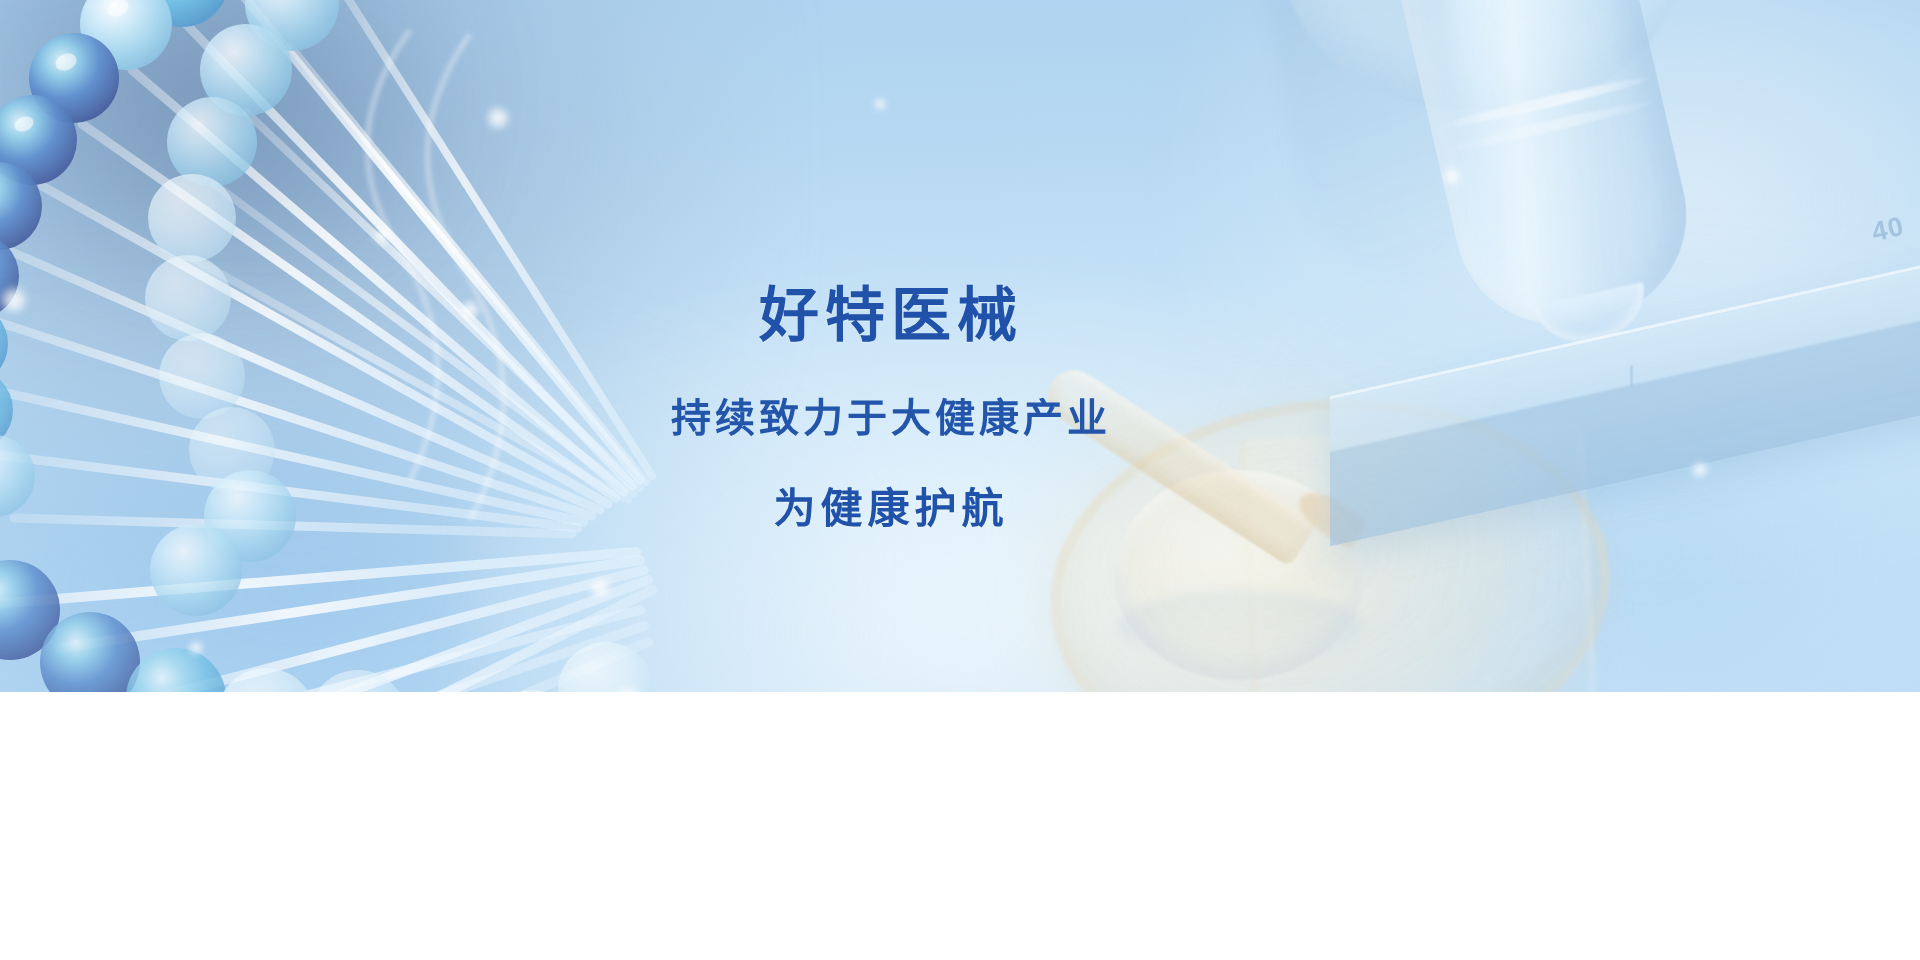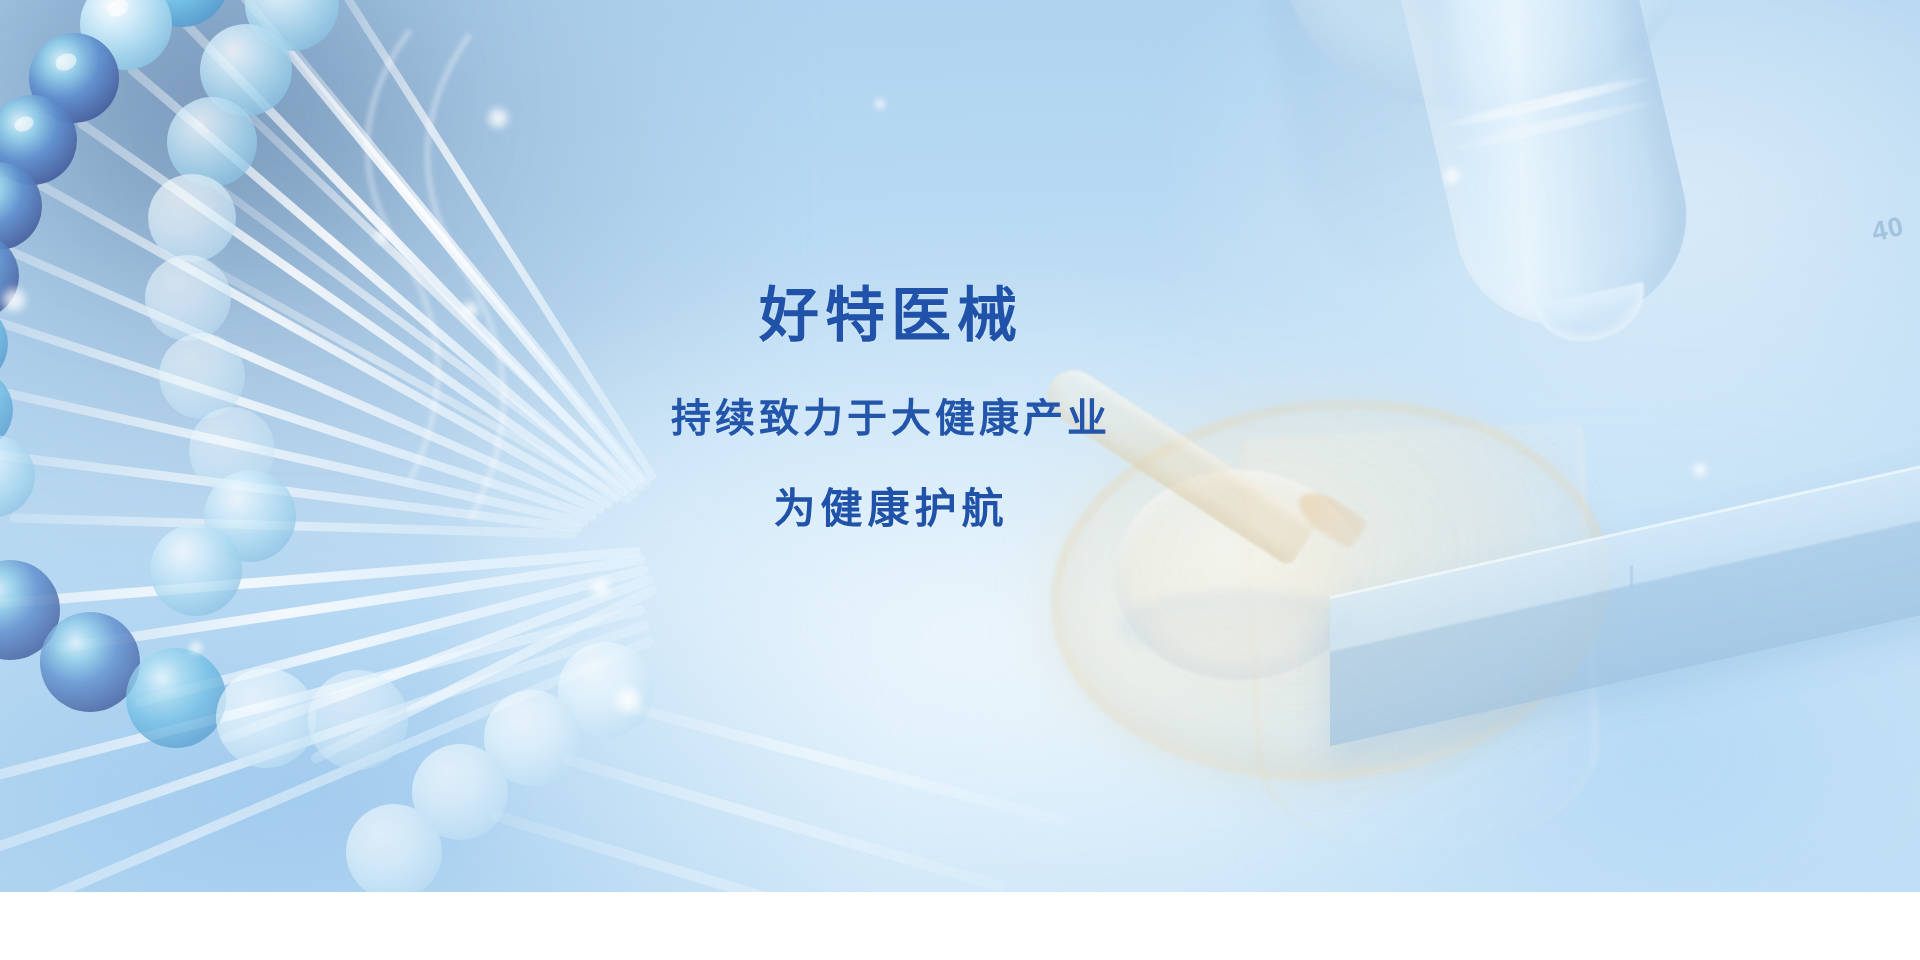--- a/index.html
+++ b/index.html
@@ -5,21 +5,21 @@
 <style>
   html, body {
     margin: 0;
     padding: 0;
     background: #ffffff;
   }
 
   #banner {
     position: relative;
     width: 1920px;
-    height: 892px;
+    height: 692px;
     overflow: hidden;
     font-family: "Liberation Sans", "DejaVu Sans", sans-serif;
     background: #bfdef4;
     -webkit-font-smoothing: antialiased;
   }
 
   
 
   .bg-base {
     position: absolute;

